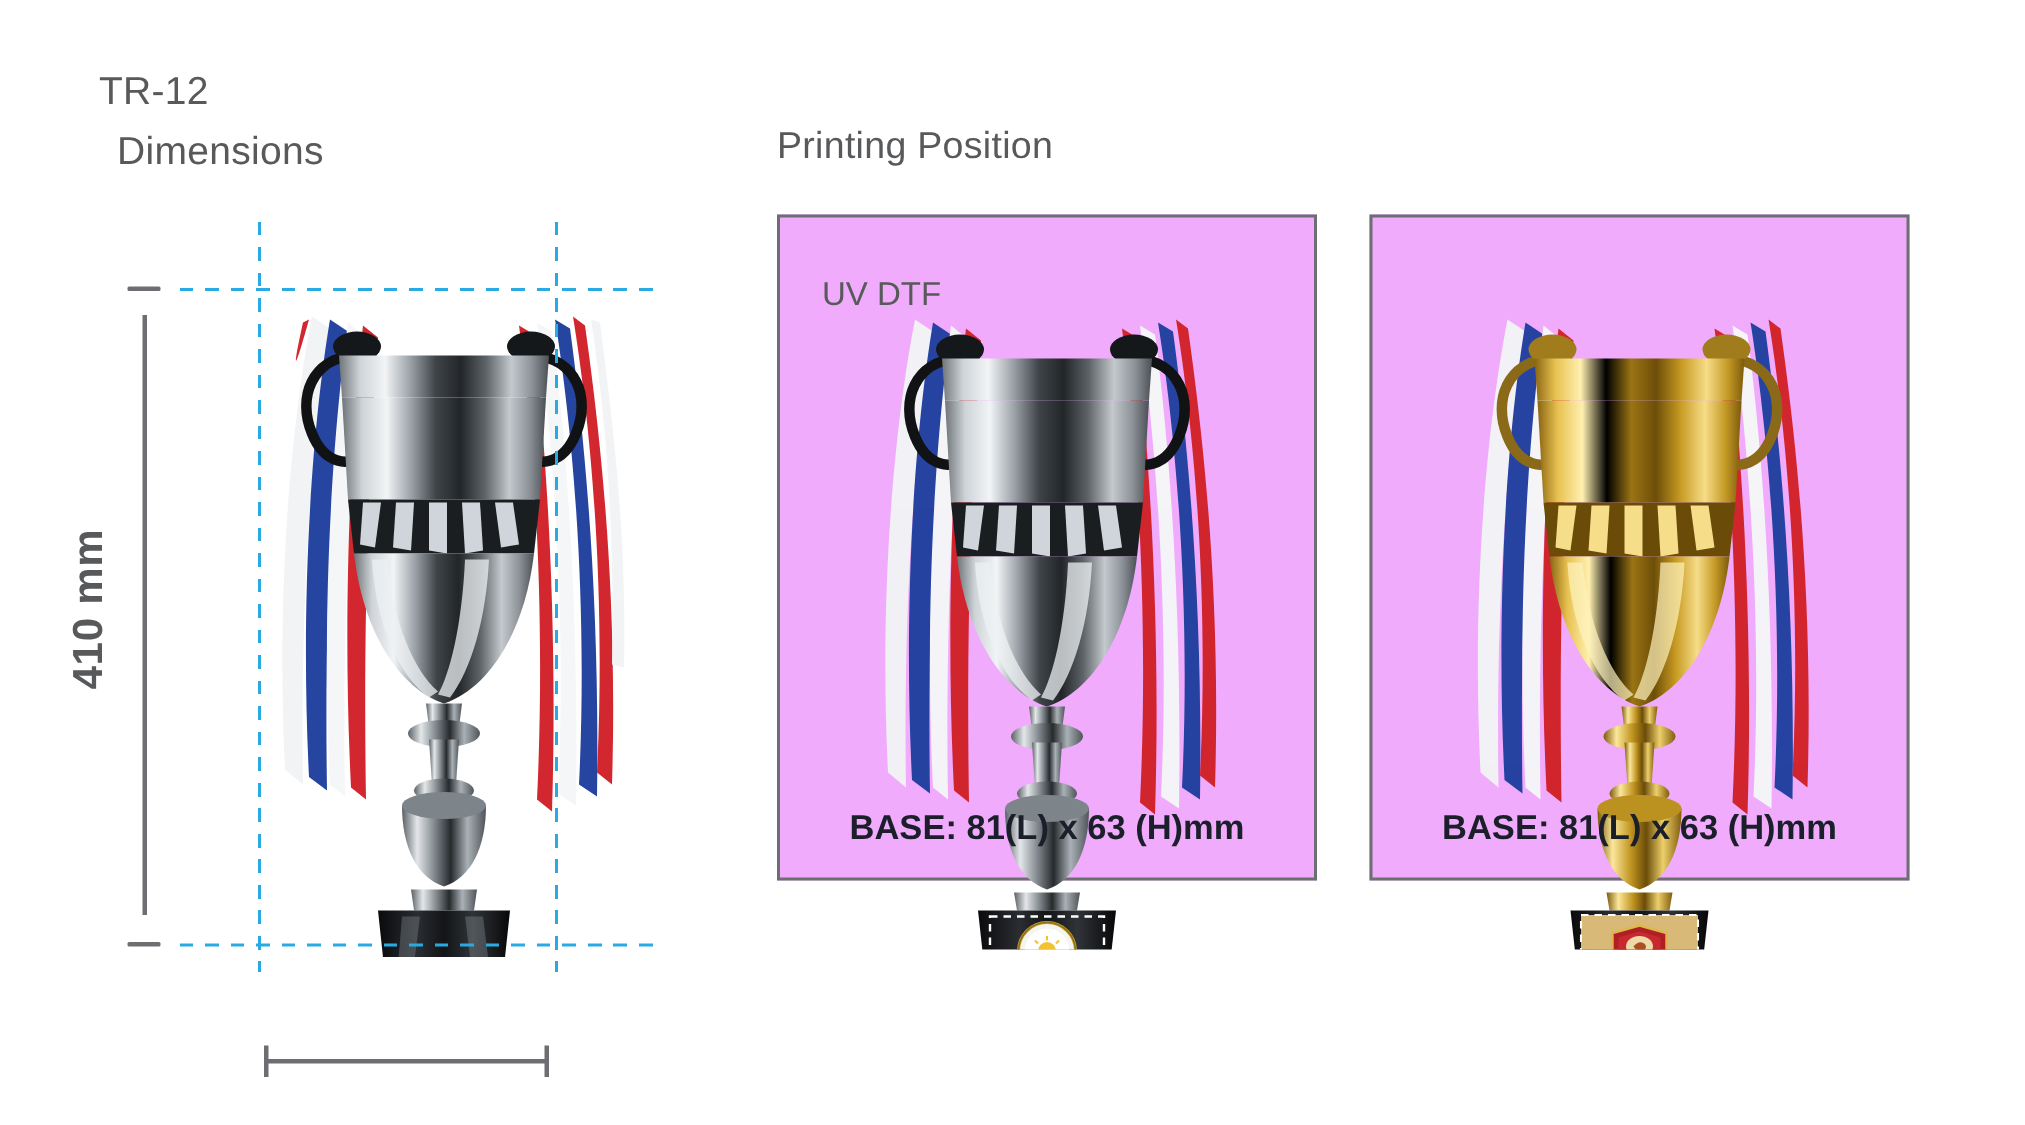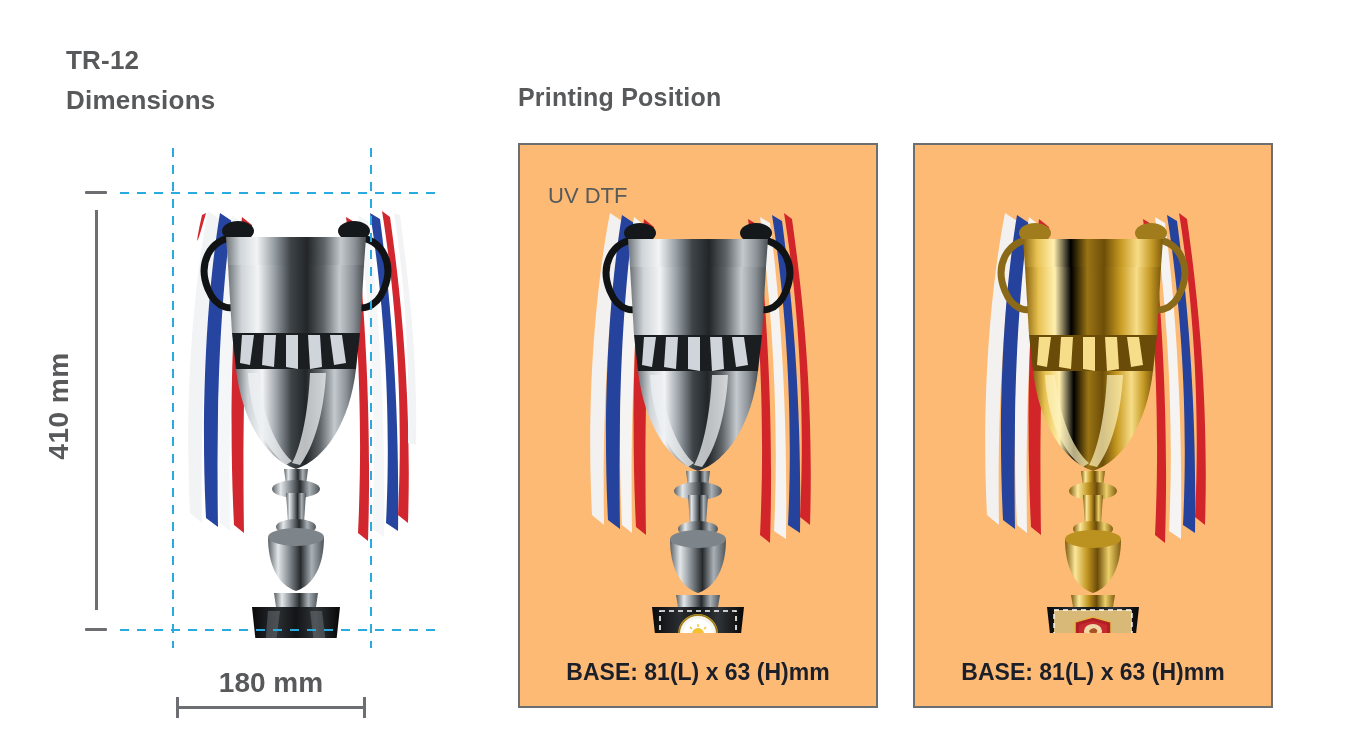--- a/index.html
+++ b/index.html
@@ -11,27 +11,27 @@
     width: 1350px;
     height: 750px;
     position: relative;
     font-family: "Liberation Sans", sans-serif;
     overflow: hidden;
   }
 
   
   .heading {
     position: absolute;
-    font-weight: bold;
+    font-weight: normal;
     color: #58595b;
     letter-spacing: .2px;
     text-align: right;
   }
   #sku-title   { left: 66px; top: 45px;  font-size: 26px; }
-  #dim-title   { left: 66px; top: 85px;  font-size: 26px; }
+  #dim-title   { left: 78px; top: 85px;  font-size: 26px; }
   #print-title { left: 518px; top: 83px; font-size: 25px; }
 
   
   #dimensions-block {
     position: absolute;
     left: 0; top: 0;
     width: 470px; height: 750px;
   }
 
   .guide-h, .guide-v {
@@ -110,24 +110,24 @@
     position: absolute;
     left: 150px; top: 193px;
     width: 292px; height: 445px;
   }
 
   
   .panel {
     position: absolute;
     top: 143px;
     width: 360px;
-    height: 565px;
+    height: 444px;
     border: 2px solid #6d6e71;
     box-sizing: border-box;
-    background: #fdba74;
+    background: #f0abfc;
   }
   #panel-uvdtf { left: 518px; }
   #panel-sub   { left: 913px; }
 
   .panel-label {
     position: absolute;
     left: 28px; top: 38px;
     font-size: 22px;
     color: #58595b;
     white-space: nowrap;
@@ -266,21 +266,20 @@
   <div class="tick" id="tick-top"></div>
   <div class="tick" id="tick-bottom"></div>
   <div id="vline"></div>
   <div id="height-label">410 mm</div>
 
   <div id="hline-wrap">
     <div class="cap left"></div>
     <div class="bar"></div>
     <div class="cap right"></div>
   </div>
-  <div id="width-label">180 mm</div>
 </div>
 
 <div id="print-title" class="heading">Printing Position</div>
 
 <div class="panel" id="panel-uvdtf">
   <div class="panel-label">
     <span>UV DTF</span>
   </div>
 
   <svg class="panel-trophy" viewBox="0 0 300 440">

